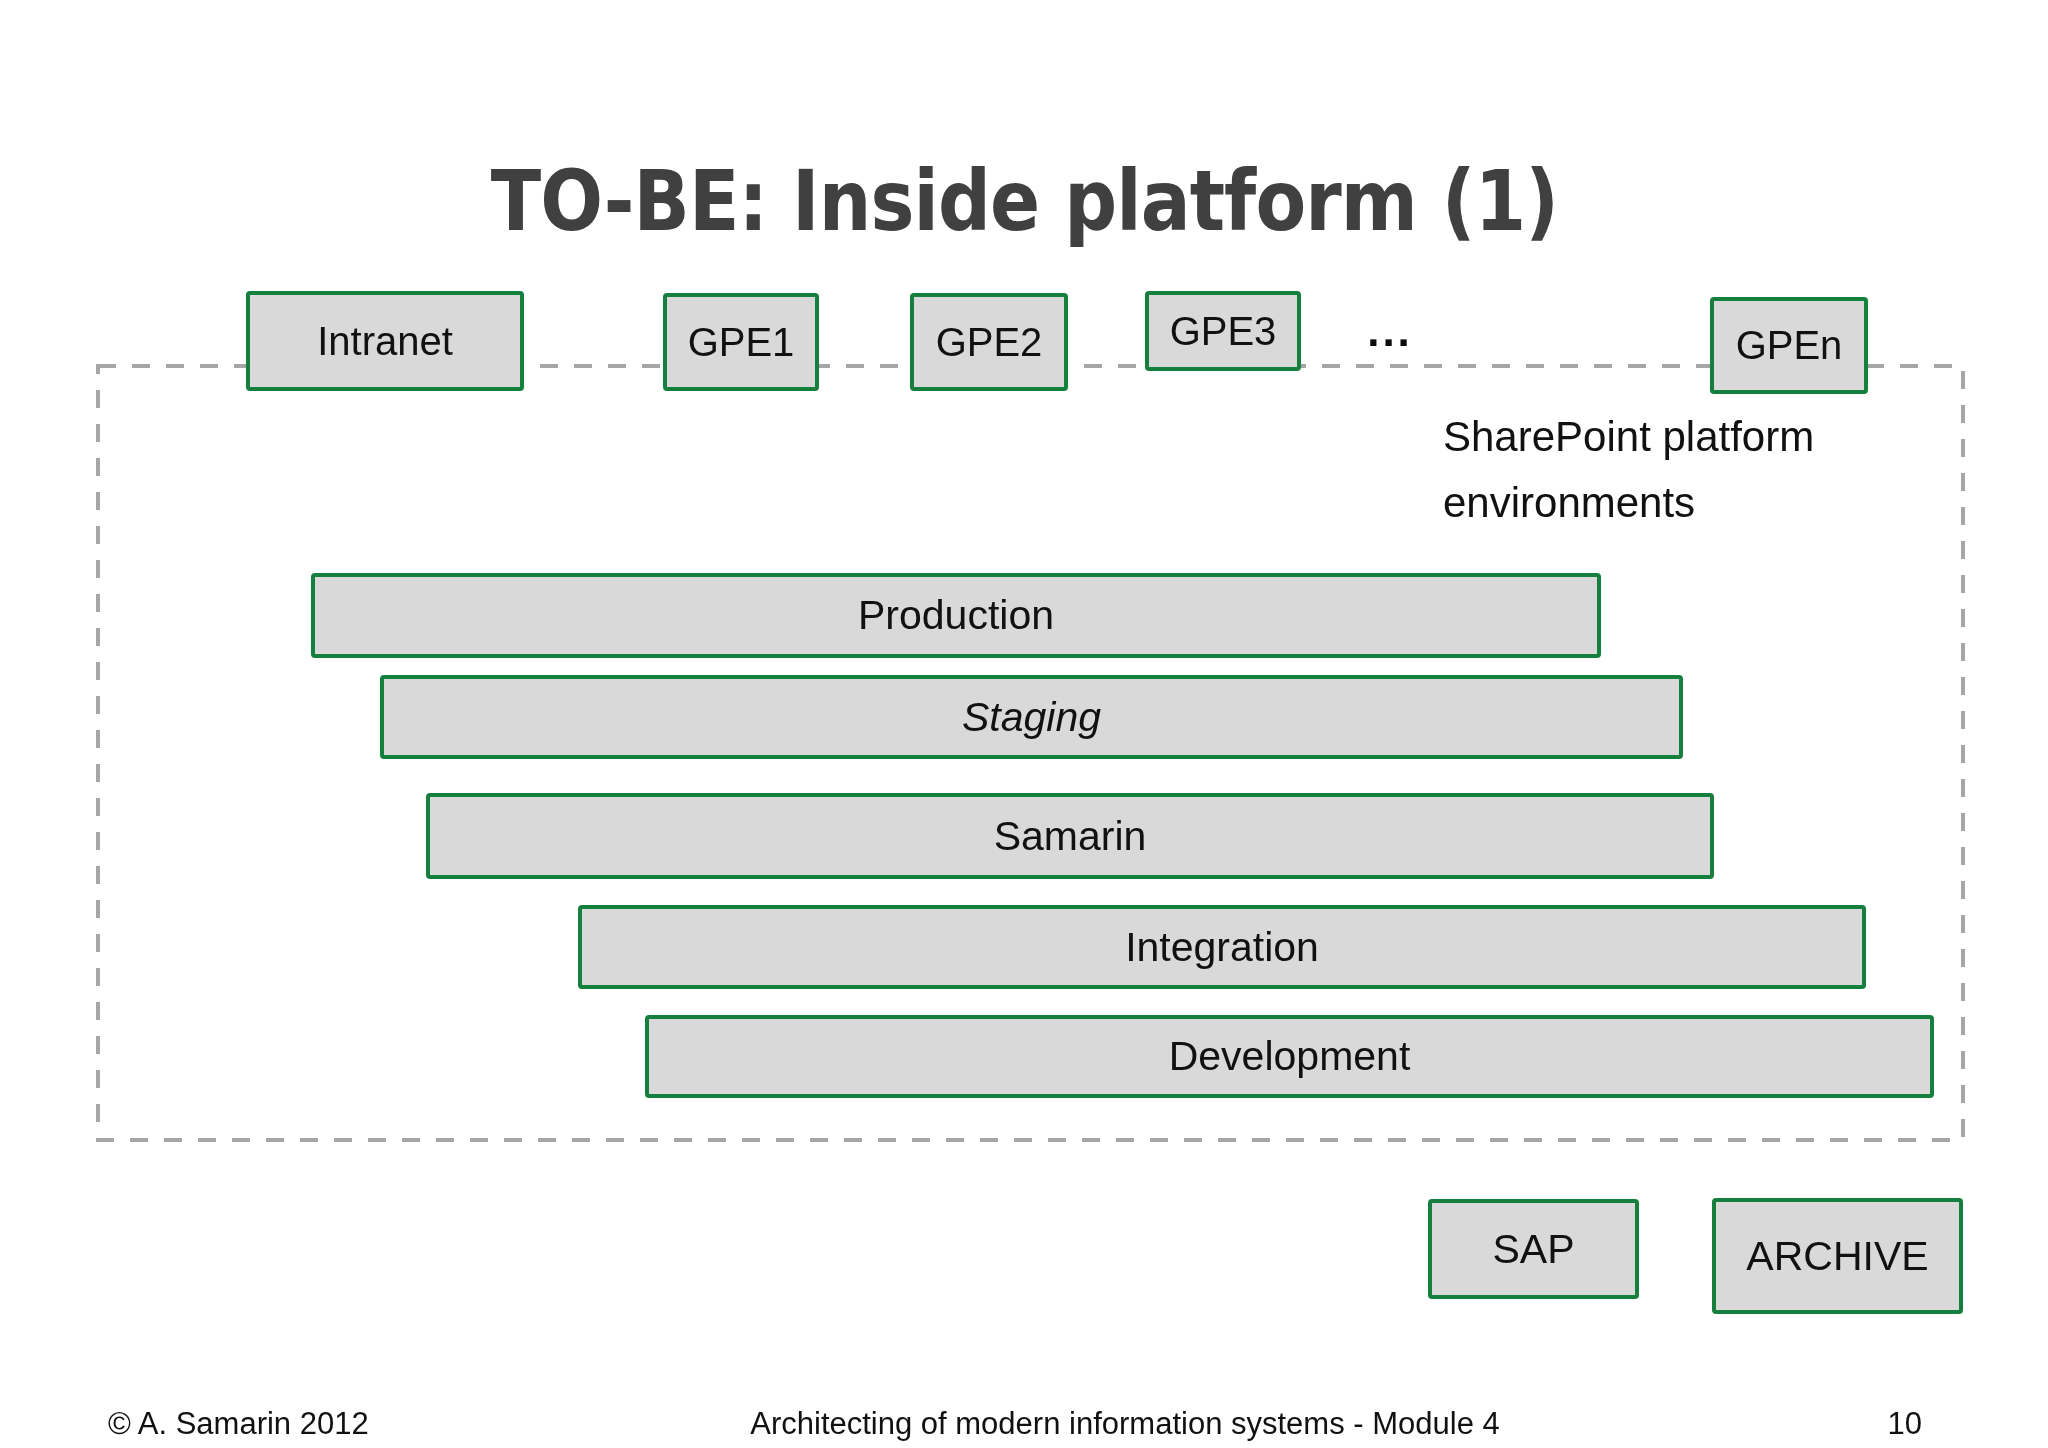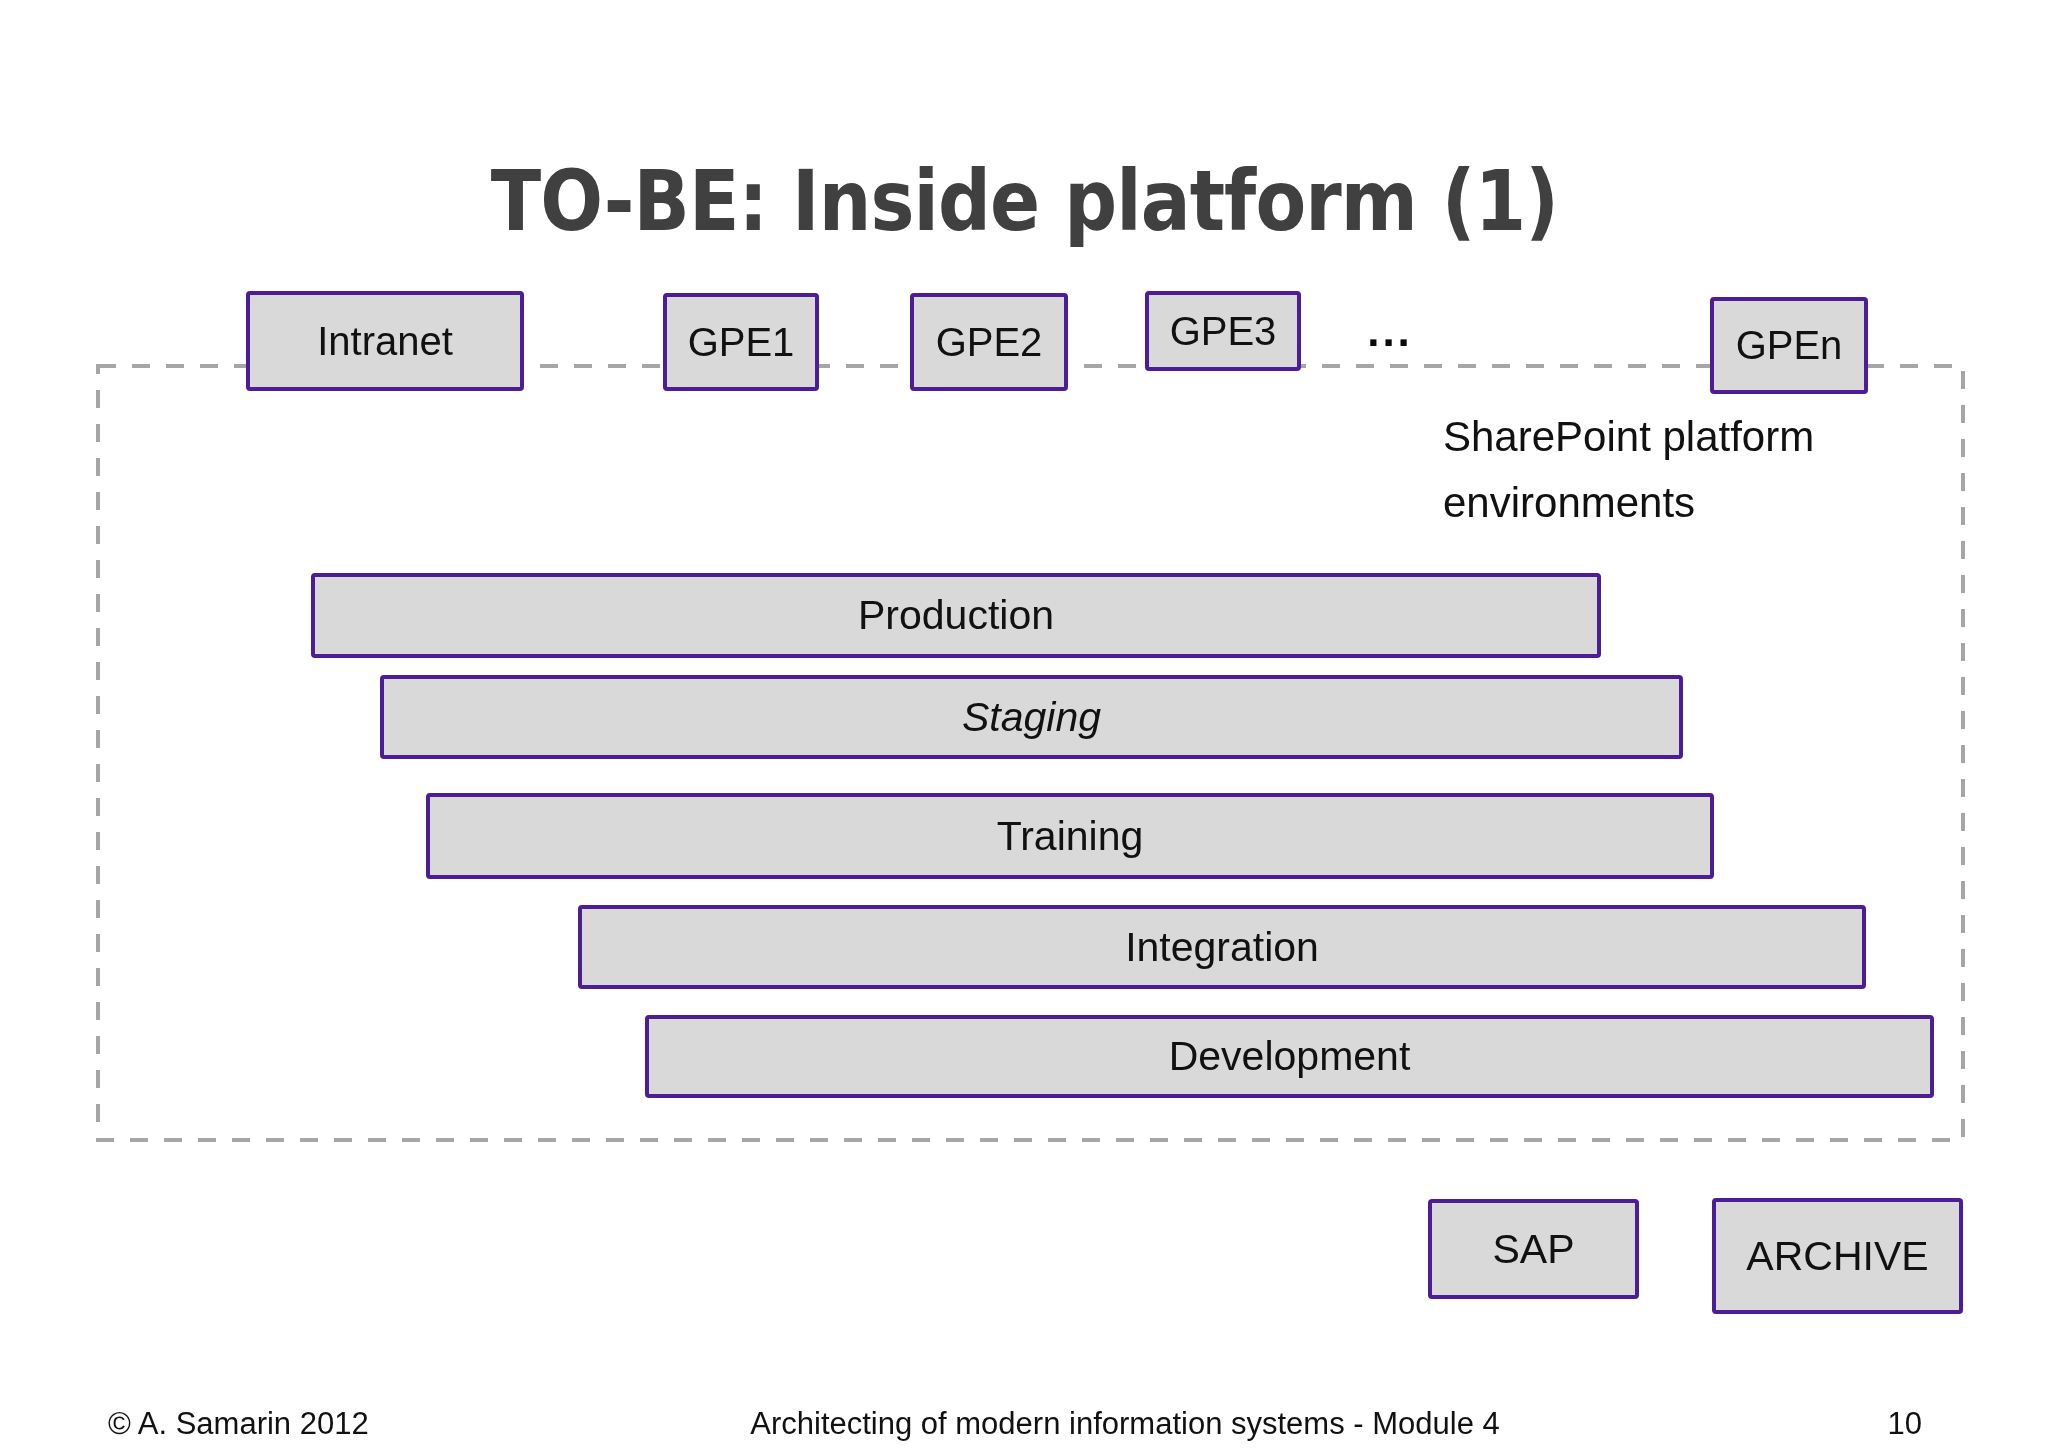--- a/index.html
+++ b/index.html
@@ -26,21 +26,21 @@
     display: inline-block;
     transform: scaleX(0.88);
     transform-origin: center;
     letter-spacing: -1px;
   }
   .boundary-svg { position: absolute; left: 96px; top: 364px; }
   .node, .bar {
     position: absolute;
     box-sizing: border-box;
     background: #d9d9d9;
-    border: 4px solid #4c1d95;
+    border: 4px solid #15803d;
     border-radius: 4px;
     display: flex;
     align-items: center;
     justify-content: center;
     font-size: 40px;
     color: #111111;
     white-space: nowrap;
   }
   .bar { font-size: 41px; }
   .node-intranet     { left: 246px;  top: 291px;  width: 278px;  height: 100px; }
@@ -110,21 +110,21 @@
     <div>environments</div>
   </div>
 
   <div class="bar bar-production">
     <span>Production</span>
   </div>
   <div class="bar bar-staging">
     <span>Staging</span>
   </div>
   <div class="bar bar-training">
-    <span>Training</span>
+    <span>Samarin</span>
   </div>
   <div class="bar bar-integration">
     <span>Integration</span>
   </div>
   <div class="bar bar-development">
     <span>Development</span>
   </div>
 
   <div class="node node-sap">
     <span>SAP</span>

